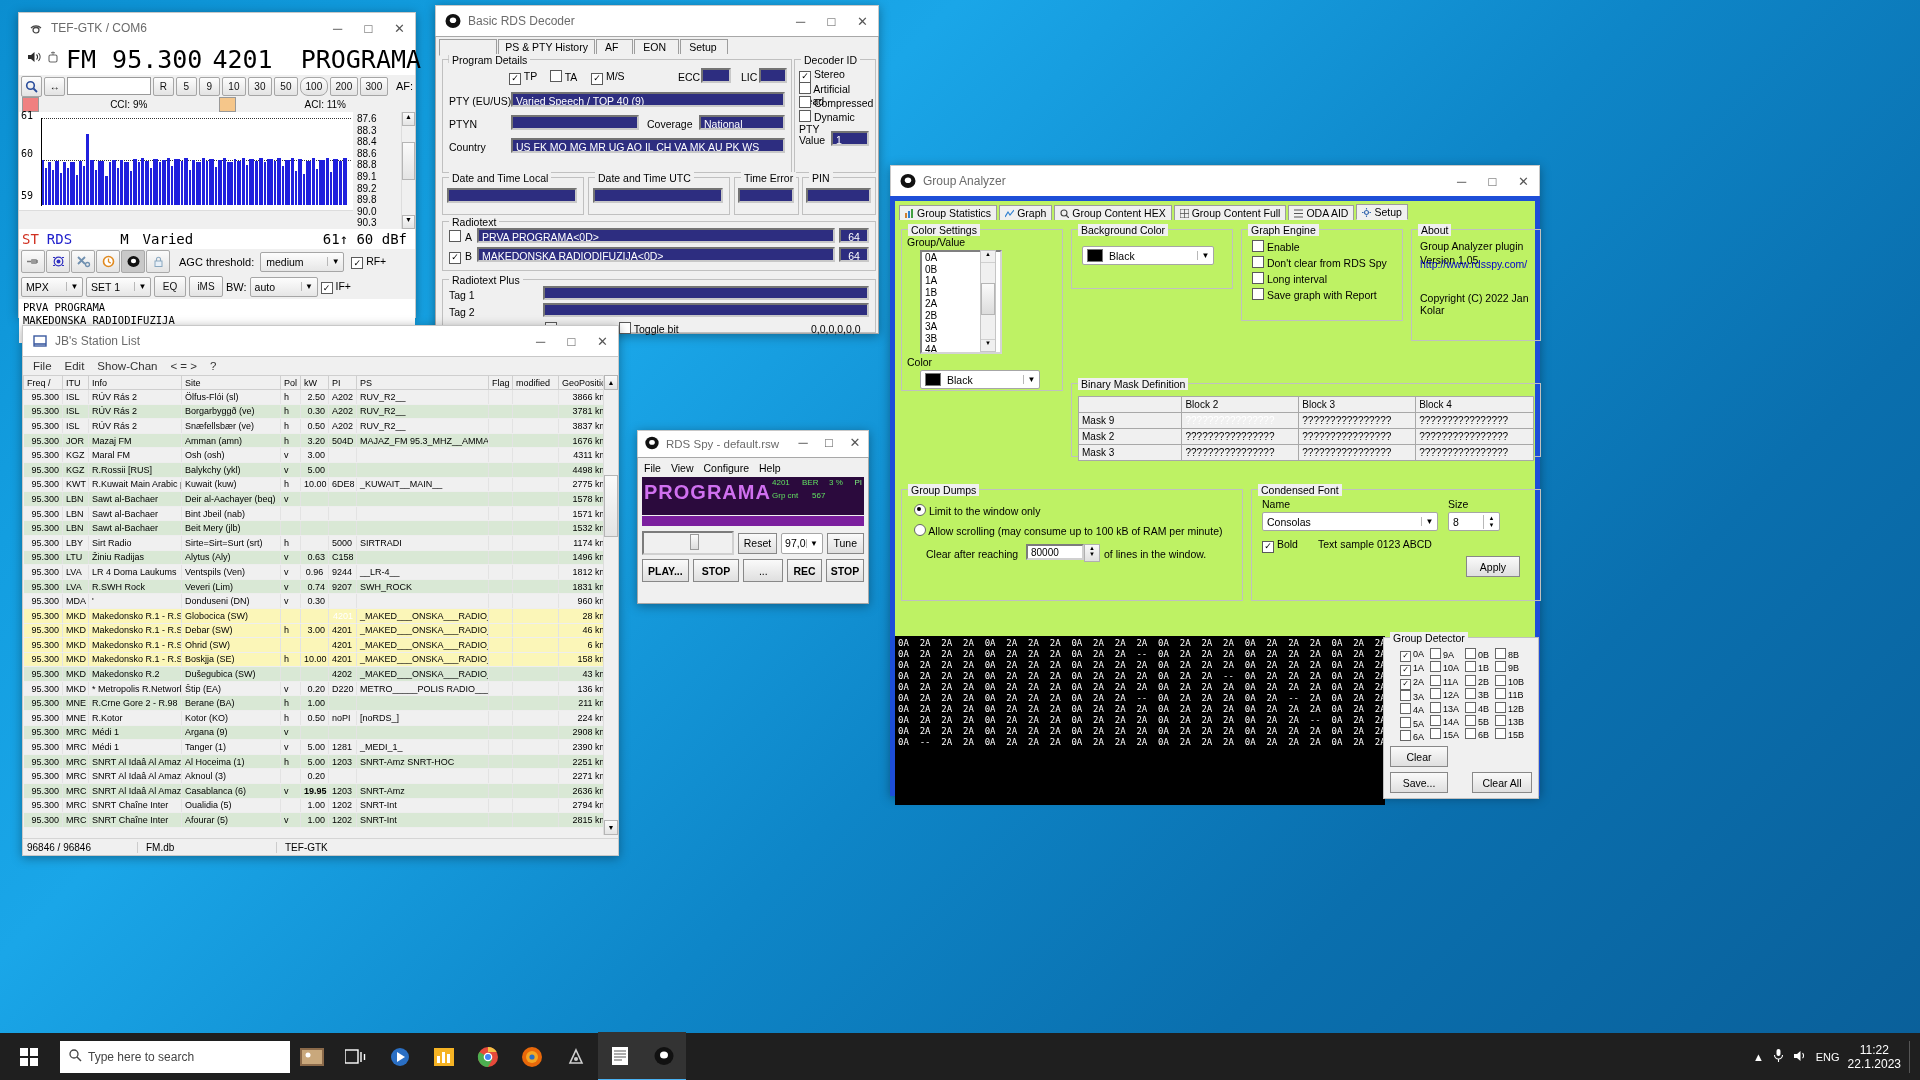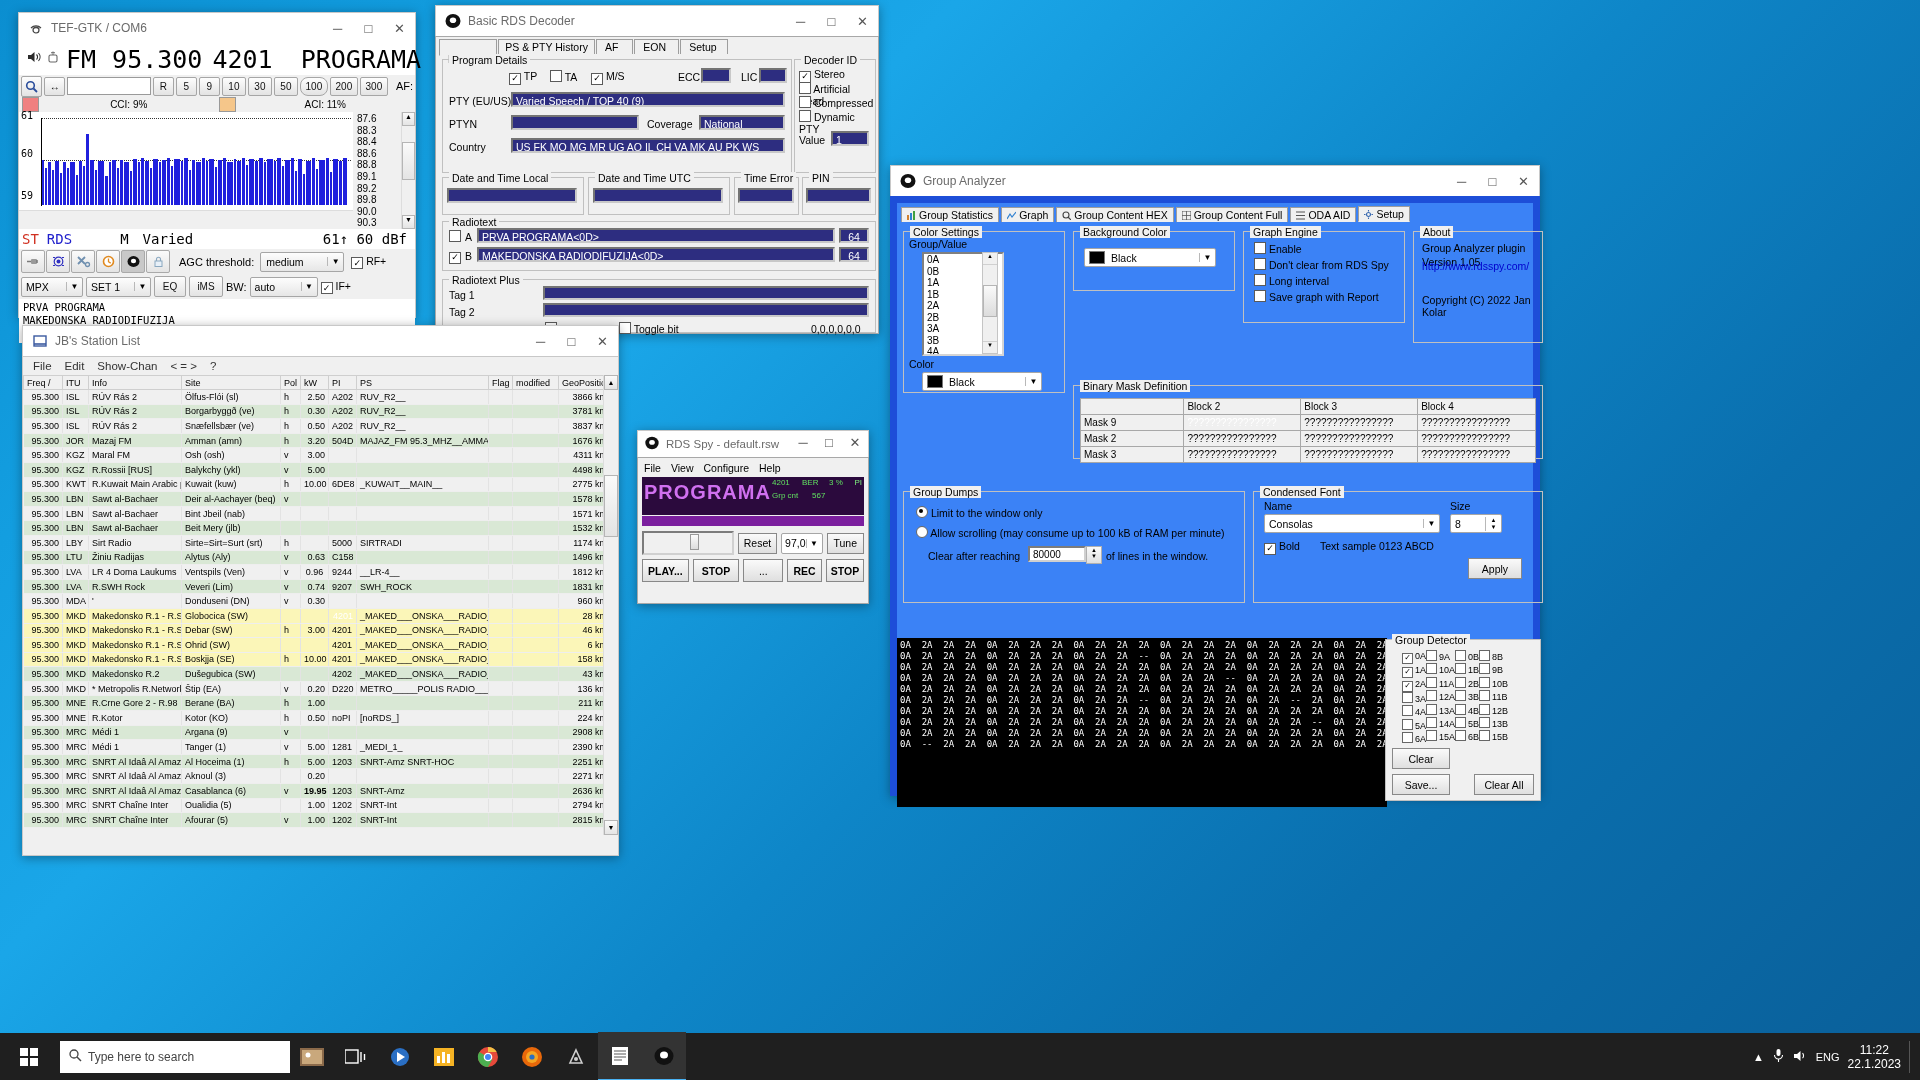--- a/index.html
+++ b/index.html
@@ -65,21 +65,21 @@
   #spy{left:637px;top:430px;width:232px;}
   #spy .body{height:147px;border:1px solid #a8a8a8;background:#f0f0f0;}
   .spymenu{height:14px;display:flex;gap:10px;font-size:10.5px;padding-left:6px;align-items:center;}
   .spyps{height:38px;background:#2b0a3d;margin:2px 4px 0 4px;position:relative;overflow:hidden;}
   .spyps .ps{font-family:"Liberation Sans",sans-serif;font-weight:bold;font-size:20px;color:#d070f0;letter-spacing:1px;position:absolute;left:2px;top:4px;}
   .spybar{height:10px;margin:1px 4px;background:#7b1f9e;}
   .spybtn{border:1px solid #888;background:linear-gradient(to bottom,#fafafa,#dfdfdf);font-size:10.5px;height:19px;display:flex;align-items:center;justify-content:center;}
 
   
   #ga{left:890px;top:165px;width:650px;}
-  #ga .body{height:600px;border:7px solid #1d4ed8;background:#3b82f6;font-size:10.5px;}
+  #ga .body{height:600px;border:5px solid #1d4ed8;background:#bef264;font-size:10.5px;}
   .gatabs{display:flex;height:16px;margin:3px 0 0 4px;font-size:10.5px;align-items:flex-end;}
   .gatab{border:1px solid #9d9d9d;border-bottom:none;background:#f0f0f0;padding:1px 5px;margin-right:2px;display:flex;gap:3px;align-items:center;}
   .lbox{border:2px inset #d4d4d4;background:#fff;overflow:hidden;font-size:10px;font-family:"Liberation Sans",sans-serif;}
   .lbox div{padding-left:3px;line-height:11.5px;}
   .gtab{border-collapse:collapse;font-size:10px;width:100%;}
   .gtab th,.gtab td{border:1px solid #a8a8a8;height:15px;padding:0 3px;font-weight:normal;text-align:left;background:#f0f0f0;}
   .maskcell{font-family:"Liberation Sans",sans-serif;font-size:10px;}
   .maskhl{background:#2a54b8;color:#fff;}
   .dumparea{background:#000;color:#fff;font-family:"DejaVu Sans Mono",monospace;font-size:9px;line-height:11px;letter-spacing:0;white-space:pre;overflow:hidden;padding:2px 3px;}
   .det{font-size:9px;line-height:12.4px;}
@@ -896,20 +896,25 @@
               </tr>
             </tbody>
         </table>
       </div>
       <div style="width:14px;background:#f0f0f0;position:relative;height:460px;border-left:1px solid #ddd;">
         <div style="height:13px;border:1px solid #b5b5b5;background:linear-gradient(#fafafa,#e4e4e4);font-size:7px;text-align:center;line-height:13px;">▲</div>
         <div style="position:absolute;top:100px;left:0;right:0;height:60px;border:1px solid #b5b5b5;background:linear-gradient(#fafafa,#e4e4e4);"></div>
         <div style="position:absolute;bottom:0;left:0;right:0;height:13px;border:1px solid #b5b5b5;background:linear-gradient(#fafafa,#e4e4e4);font-size:7px;text-align:center;line-height:13px;">▼</div>
       </div>
     </div>
+    <div class="statusbar" style="position:absolute;bottom:0;left:0;right:0;">
+      <span style="width:110px;padding-left:4px;border-right:1px solid #ccc;">96846 / 96846</span>
+      <span style="width:130px;padding-left:8px;border-right:1px solid #ccc;">FM.db</span>
+      <span style="padding-left:8px;">TEF-GTK</span>
+    </div>
   </div>
 </div>
 
 <div class="win" id="spy">
   <div class="tb" style="height:26px;">
     <span class="ticon" style="margin:0 4px 0 6px;">
       <svg width="16" height="16" viewBox="0 0 18 18">
           <ellipse cx="9" cy="9" rx="7.5" ry="7" fill="#111"></ellipse>
           <ellipse cx="9" cy="8.3" rx="3.2" ry="2.8" fill="#fff"></ellipse>
         </svg>
@@ -1146,21 +1151,21 @@
 0A  2A  2A  2A  0A  2A  2A  2A  0A  2A  2A  2A  0A  2A  2A  --  0A  2A  2A  2A  0A  2A  2A  2A  0A
 0A  2A  2A  2A  0A  2A  2A  2A  0A  2A  2A  2A  0A  2A  2A  2A  0A  2A  2A  2A  0A  2A  2A  2A  0A
 0A  2A  2A  2A  0A  2A  2A  2A  0A  2A  2A  --  0A  2A  2A  2A  0A  2A  --  2A  0A  2A  2A  2A  0A
 0A  2A  2A  2A  0A  2A  2A  2A  0A  2A  2A  2A  0A  2A  2A  2A  0A  2A  2A  2A  0A  2A  2A  2A  0A
 0A  2A  2A  2A  0A  2A  2A  2A  0A  2A  2A  2A  0A  2A  2A  2A  0A  2A  2A  --  0A  2A  2A  2A  0A
 0A  2A  2A  2A  0A  2A  2A  2A  0A  2A  2A  2A  0A  2A  2A  2A  0A  2A  2A  2A  0A  2A  2A  2A  0A
 0A  --  2A  2A  0A  2A  2A  2A  0A  2A  2A  2A  0A  2A  2A  2A  0A  2A  2A  2A  0A  2A  2A  2A  0A</div>
 
     <div class="grp" style="left:488px;top:436px;width:154px;height:160px;background:#f0f0f0;">
       <span class="lg">Group Detector</span>
-      <div style="position:absolute;left:6px;top:10px;display:flex;gap:0;padding-left:10px;">
+      <div style="position:absolute;left:6px;top:10px;display:flex;gap:6px;padding-left:10px;">
         <div class="det" id="det-c1">
             <div><span class="c">✓</span><span>0A</span></div>
             <div><span class="c">✓</span><span>1A</span></div>
             <div><span class="c">✓</span><span>2A</span></div>
             <div><span class="c"></span><span>3A</span></div>
             <div><span class="c"></span><span>4A</span></div>
             <div><span class="c"></span><span>5A</span></div>
             <div><span class="c"></span><span>6A</span></div>
           </div>
         <div class="det" id="det-c2">

